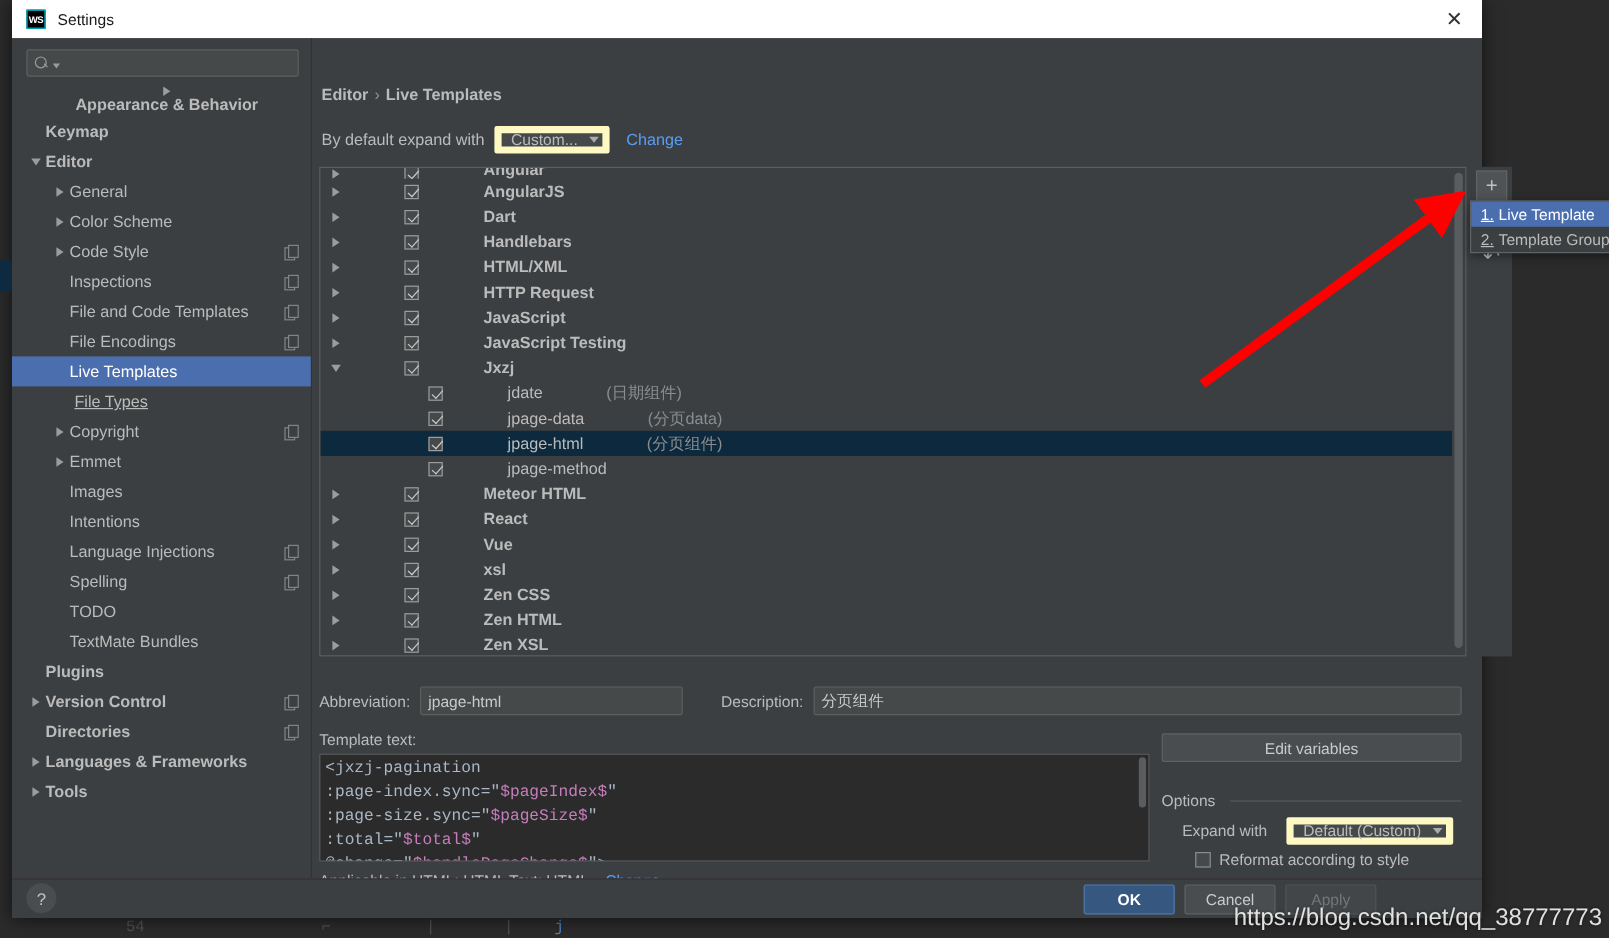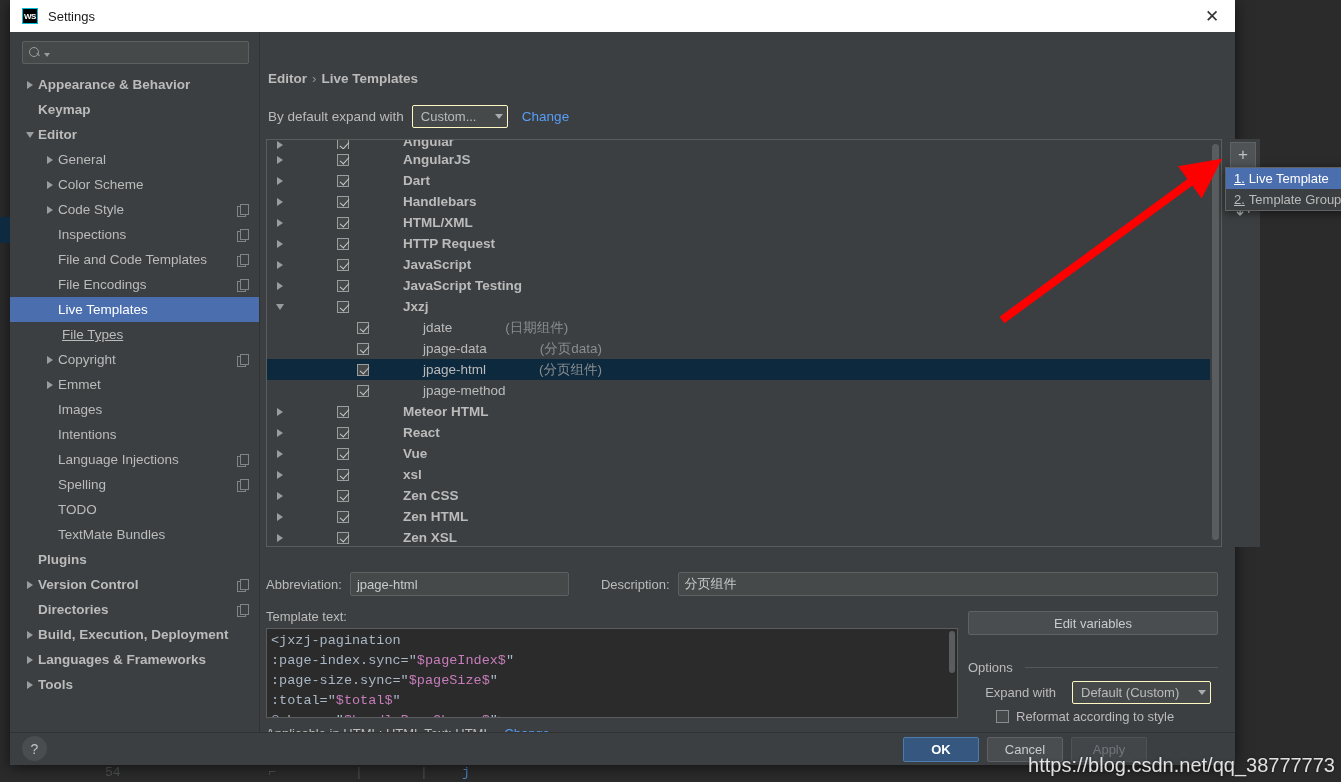--- a/index.html
+++ b/index.html
@@ -128,21 +128,21 @@
     font-weight: bold; color: #bbbbbb;
   }
   #breadcrumb .sep { font-weight: normal; color: #8f9295; margin: 0 5px; }
 
   #expand-row {
     position: absolute; left: 8px; top: 73px; display: flex; align-items: center;
     font-size: 13.5px; color: #bbbbbb;
   }
   .combo {
     margin-left: 8px; height: 23px; min-width: 96px;
-    background: #45494a; border: 1px solid #fef9c3; border-radius: 2px;
+    background: #45494a; border: 6px solid #fef9c3; border-radius: 2px;
     display: flex; align-items: center; padding: 0 4px 0 8px;
     font-size: 13px; color: #bbbbbb;
   }
   .combo .val { flex: 1; white-space: nowrap; }
   .combo .caret {
     width:0;height:0;border-left:4.5px solid transparent;border-right:4.5px solid transparent;
     border-top:5px solid #a9acae; margin-left: 10px;
   }
   .link { color: #589df6; font-size: 13.5px; cursor: pointer; }
   #change-link { margin-left: 14px; }
@@ -337,21 +337,21 @@
 
       <div id="sidebar">
         <div id="edge-marker"></div>
 
         <div id="search-box">
           <span class="search-icon"></span>
           <span class="search-caret"></span>
         </div>
 
         <div id="tree">
-            <div class="tree-row bold" style="padding-left: 12px;">
+            <div class="tree-row bold" style="padding-left: 19px; flex-direction: column;">
               <span class="arrow">
                 <i></i>
               </span>
               <span class="tree-label">Appearance &amp; Behavior</span>
             </div>
             <div class="tree-row bold" style="padding-left: 12px;">
               <span class="arrow"></span>
               <span class="tree-label">Keymap</span>
             </div>
             <div class="tree-row bold" style="padding-left: 12px;">
@@ -449,26 +449,20 @@
               <span class="arrow">
                 <i></i>
               </span>
               <span class="tree-label">Version Control</span>
               <span class="copy-icon"></span>
             </div>
             <div class="tree-row bold" style="padding-left: 12px;">
               <span class="arrow"></span>
               <span class="tree-label">Directories</span>
               <span class="copy-icon"></span>
-            </div>
-            <div class="tree-row bold" style="padding-left: 12px;">
-              <span class="arrow">
-                <i></i>
-              </span>
-              <span class="tree-label">Build, Execution, Deployment</span>
             </div>
             <div class="tree-row bold" style="padding-left: 12px;">
               <span class="arrow">
                 <i></i>
               </span>
               <span class="tree-label">Languages &amp; Frameworks</span>
             </div>
             <div class="tree-row bold" style="padding-left: 12px;">
               <span class="arrow">
                 <i></i>

